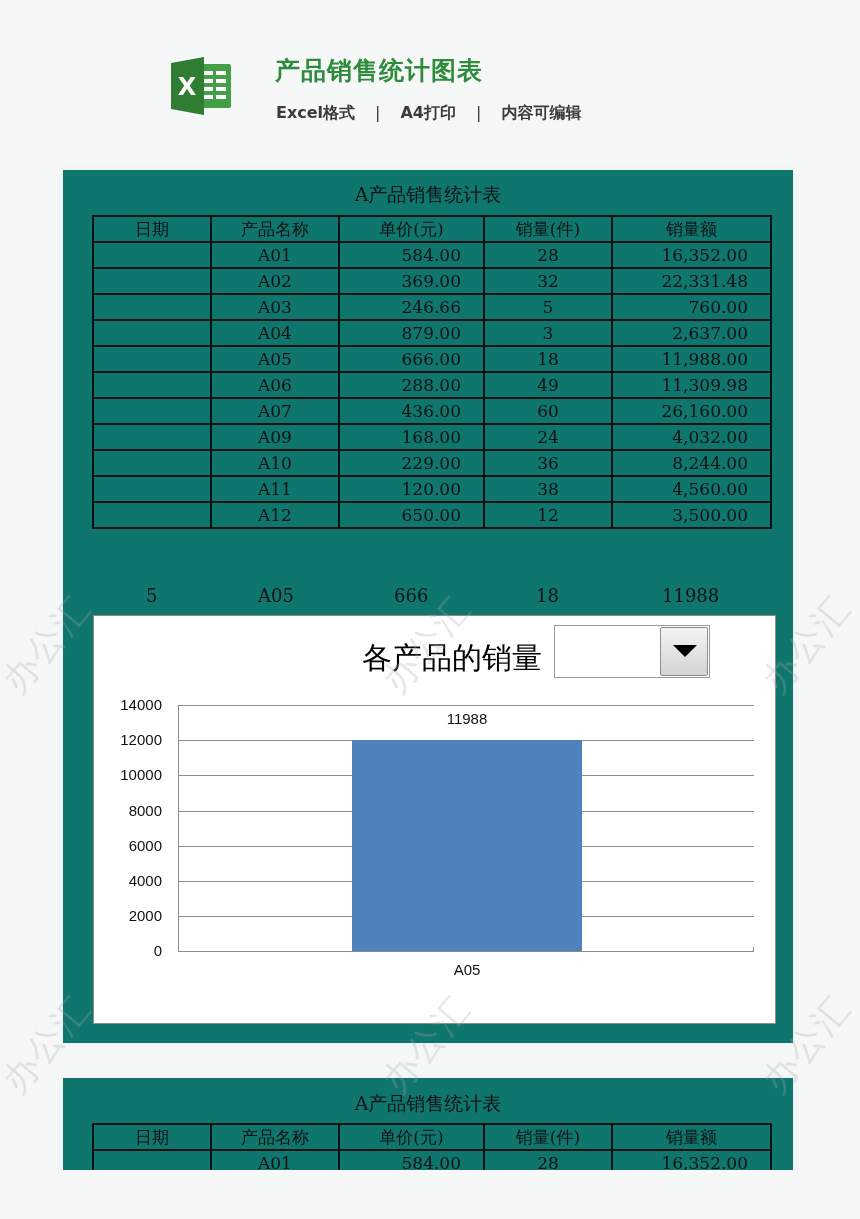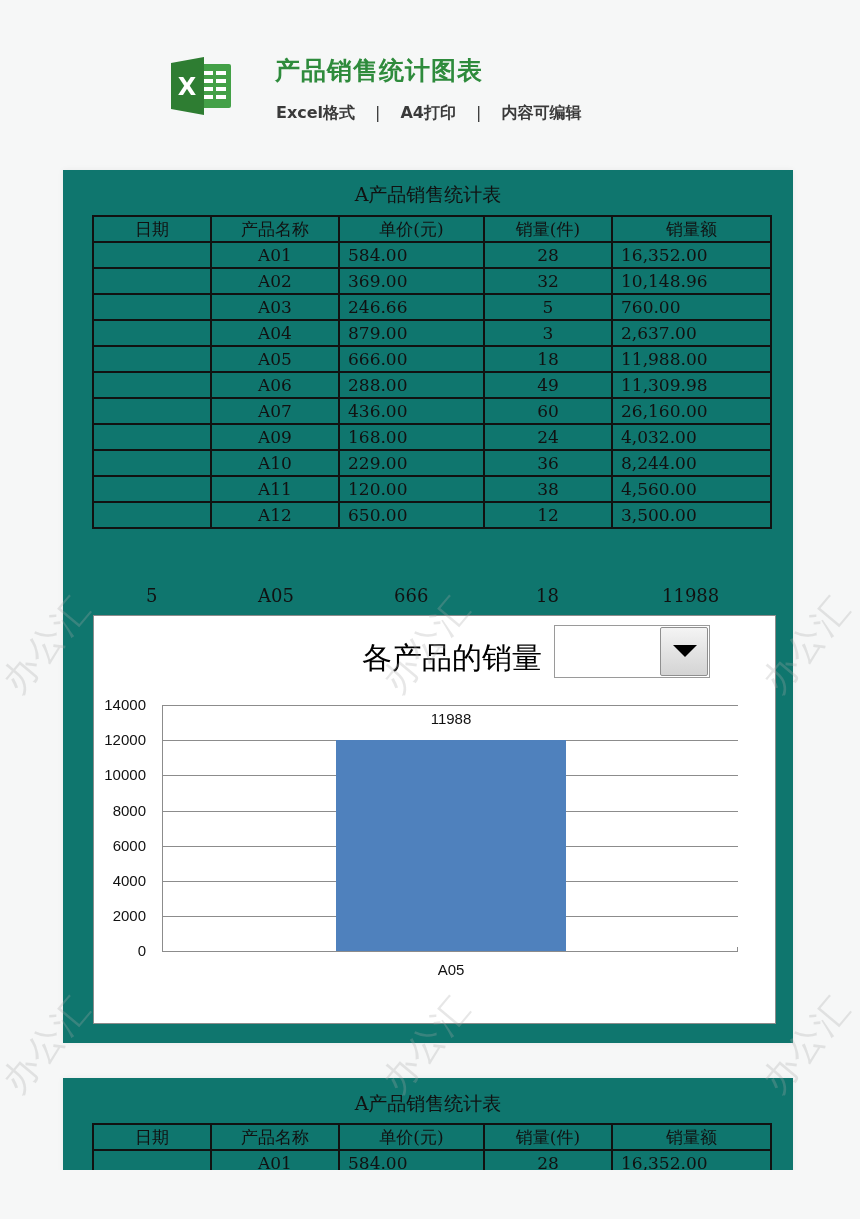--- a/index.html
+++ b/index.html
@@ -40,21 +40,21 @@
       position: absolute; left: 29px; border-collapse: collapse;
       font-family: "DejaVu Serif", serif; font-size: 17px; color: #111;
       table-layout: fixed;
     }
     table.sales td, table.sales th {
       border: 2px solid #111; height: 26px; padding: 0 8px; font-weight: normal;
       white-space: nowrap; line-height: 22px;
     }
     table.sales th { text-align: center; }
     table.sales td.c { text-align: center; margin-left: 48px; }
-    table.sales td.r { text-align: left; padding-right: 28px; }
+    table.sales td.r { text-align: right; padding-right: 22px; }
 
     .lookup-row {
       position: absolute; left: 29px; top: 415px; width: 678px; height: 26px;
       font-family: "DejaVu Serif", serif; font-size: 18px; color: #111;
     }
     .lookup-row span { position: absolute; top: 0; }
 
     
     .chart-box {
       position: absolute; left: 30px; top: 445px; width: 683px; height: 409px;
@@ -71,21 +71,21 @@
     .dropdown-btn {
       position: absolute; right: 1px; top: 1px; width: 48px; height: 49px;
       border: 1px solid #8f8f8f; border-radius: 2px;
       background: linear-gradient(#f4f4f4, #e2e2e2 55%, #d4d4d4);
     }
     .dropdown-btn::after {
       content: ""; position: absolute; left: 12px; top: 17px;
       border-left: 12px solid transparent; border-right: 12px solid transparent;
       border-top: 12px solid #000;
     }
-    .plot { position: absolute; left: 68px; top: 89px; width: 576px; height: 247px; }
+    .plot { position: absolute; left: 84px; top: 89px; width: 576px; height: 247px; }
     .gridline { position: absolute; left: 0; width: 576px; height: 1px; background: #8c8c8c; }
     .ytick {
       position: absolute; left: -84px; width: 68px; text-align: right;
       font-family: "Liberation Sans", sans-serif; font-size: 15px; color: #111;
       transform: translateY(-9px);
     }
     .bar { position: absolute; background: #4f81bd; }
     .bar-label {
       position: absolute; font-family: "Liberation Sans", sans-serif;
       font-size: 15px; color: #111; text-align: center;
@@ -157,21 +157,21 @@
           <td class="c">A01</td>
           <td class="r">584.00</td>
           <td class="c">28</td>
           <td class="r">16,352.00</td>
         </tr>
     <tr>
           <td></td>
           <td class="c">A02</td>
           <td class="r">369.00</td>
           <td class="c">32</td>
-          <td class="r">10,148.96</td>
+          <td class="r">22,331.48</td>
         </tr>
     <tr>
           <td></td>
           <td class="c">A03</td>
           <td class="r">246.66</td>
           <td class="c">5</td>
           <td class="r">760.00</td>
         </tr>
     <tr>
           <td></td>

